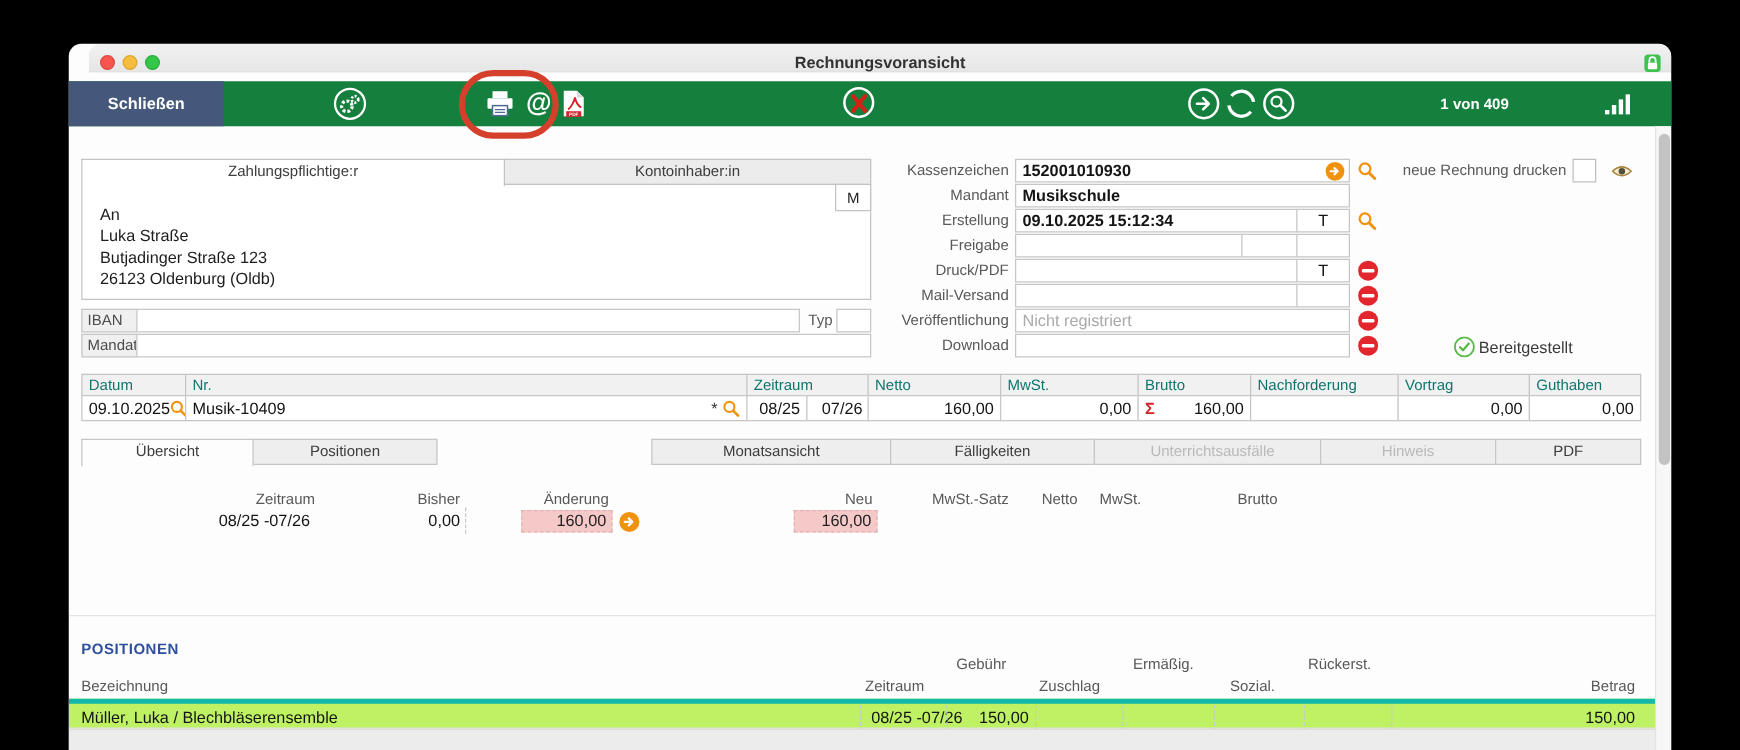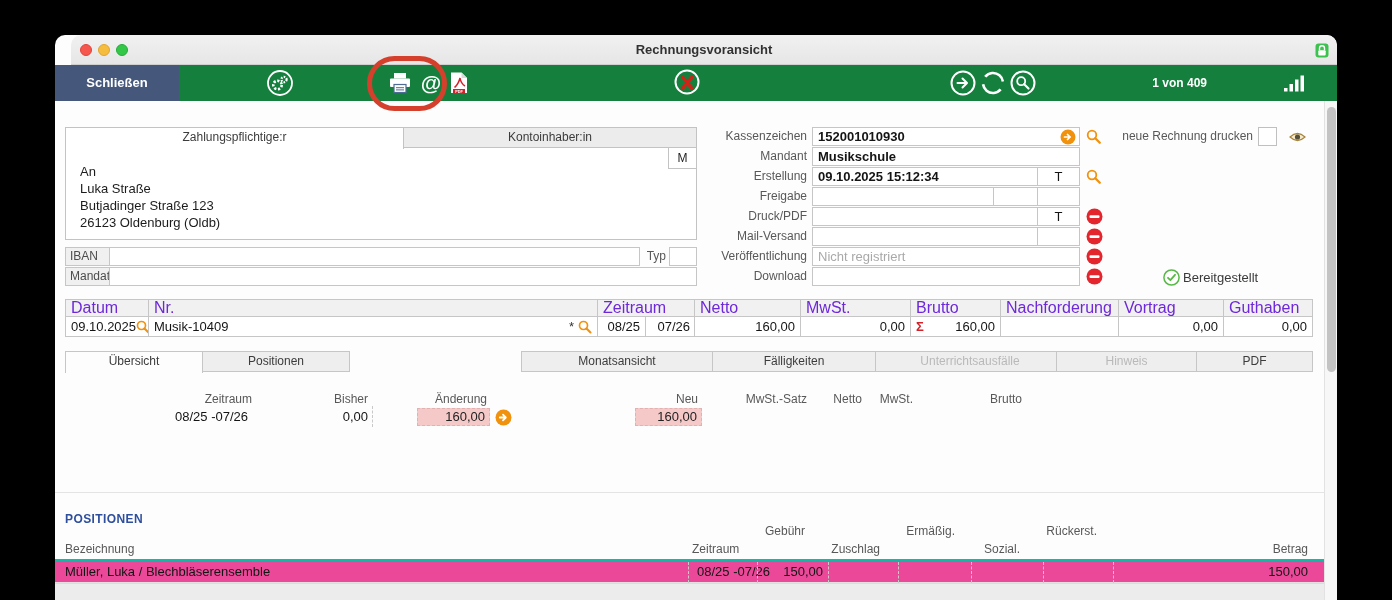--- a/index.html
+++ b/index.html
@@ -2,21 +2,21 @@
 <html><head>
 <meta charset="utf-8">
 <style>
   * { box-sizing: border-box; margin: 0; padding: 0; }
   html,body { width:1392px; height:600px; background:#000; overflow:hidden;
               font-family:"Liberation Sans", sans-serif; }
   .window { position:absolute; left:55px; top:35px; width:1282px; height:565px;
             background:#fdfdfd; border-radius:10px 10px 0 0; overflow:hidden;
             box-shadow:0 0 0 1px rgba(0,0,0,.45), 0 12px 34px rgba(0,0,0,.55); }
   
-  .titlebar { position:absolute; top:0; left:16px; right:0; height:30px;
+  .titlebar { position:absolute; top:0; left:16px; right:0; height:23px;
               background:linear-gradient(#f1f1f1,#e6e6e6); border-bottom:1px solid #cfcfcf;
               border-radius:10px 10px 0 0; }
   .tl { position:absolute; top:9px; width:12px; height:12px; border-radius:50%; }
   .tl.red    { left:9px;  background:#f5564d; border:1px solid #e0443c; }
   .tl.yellow { left:27px; background:#f6bc3e; border:1px solid #dfa52f; }
   .tl.green  { left:45px; background:#33c748; border:1px solid #27ab3a; }
   .title { position:absolute; left:0; right:0; top:0; line-height:30px; text-align:center;
            font-size:13px; font-weight:bold; color:#323232; }
   .lockpos { position:absolute; right:8px; top:8px; }
   
@@ -46,21 +46,21 @@
   .ltab { position:absolute; top:92px; height:21px; background:#ececec; border:1px solid #c3c3c3;
           text-align:center; font-size:12px; color:#3c3c3c; line-height:19px; }
   .ltab.active { background:#fff; border-bottom:none; height:22px; z-index:2; }
   .addrbox { position:absolute; left:10px; top:112px; width:632px; height:93px; background:#fff;
              border:1px solid #c3c3c3; }
   .addr { position:absolute; left:25px; top:128px; font-size:13px; line-height:17px; color:#1c1c1c; }
   .mbtn { position:absolute; left:613px; top:112px; width:29px; height:22px; background:#fff;
           border:1px solid #c3c3c3; text-align:center; line-height:20px; font-size:12px; color:#222; z-index:3; }
   
   .hcell { position:absolute; top:264px; height:18px; background:#f1f1f1; border:1px solid #c6c6c6;
-           font-size:16px; color:#6d28d9; line-height:16px; padding:0 5px; white-space:nowrap; overflow:hidden; }
+           font-size:12px; color:#0f766e; line-height:16px; padding:0 5px; white-space:nowrap; overflow:hidden; }
   .dcell { position:absolute; top:281px; height:21px; background:#fff; border:1px solid #c6c6c6;
            font-size:13px; color:#141414; line-height:19px; padding:0 5px; white-space:nowrap;
            display:flex; align-items:center; }
   .dcell.num { justify-content:flex-end; }
   .dcell.split { justify-content:space-between; }
   .sigma { color:#d2232a; font-weight:bold; margin-right:6px; }
   .star { color:#333; margin-right:4px; }
   
   .tab { position:absolute; top:316px; height:21px; background:#eeeeee; border:1px solid #c6c6c6;
          text-align:center; font-size:12px; color:#3c3c3c; line-height:19px; }
@@ -72,22 +72,22 @@
   .uval { position:absolute; top:373px; height:18px; line-height:18px; font-size:13px;
           color:#141414; text-align:right; }
   .pinkcell { position:absolute; top:373px; height:18px; background:#f6c9c9; border:1px dashed #e2b2b2;
               font-size:13px; color:#222; line-height:16px; text-align:right; padding:0 4px; }
   .dash-v { position:absolute; border-left:1px dashed #c9c9c9; }
   
   .divider { position:absolute; top:457px; left:0; right:13px; border-top:1px solid #e4e4e4; }
   .postitle { position:absolute; left:10px; top:477px; font-size:12px; font-weight:bold;
               color:#2e4f9e; letter-spacing:.4px; }
   .phdr { position:absolute; height:14px; line-height:14px; font-size:12px; color:#585858; }
-  .posrow { position:absolute; left:0; right:13px; top:524px; height:24px; background:#ec4899;
-            border-top:2px solid #14b8a6; border-bottom:1px solid #e0e0e0; }
+  .posrow { position:absolute; left:0; right:13px; top:524px; height:24px; background:#bef264;
+            border-top:4px solid #14b8a6; border-bottom:1px solid #e0e0e0; }
   .posrow .txt { position:absolute; top:0; height:22px; line-height:22px; font-size:13px; color:#141414; }
   .graystrip { position:absolute; left:0; right:13px; top:548px; bottom:0; background:#ececec;
                border-top:1px solid #dcdcdc; }
   
   .checkbox { position:absolute; width:19px; height:19px; background:#fff; border:1px solid #c0c0c0; }
   .sb-track { position:absolute; right:0; top:66px; bottom:0; width:13px; background:#f7f7f7;
               border-left:1px solid #e2e2e2; }
   .sb-thumb { position:absolute; left:2px; top:6px; width:9px; height:265px; background:#c3c3c3;
               border-radius:5px; }
   .provided { position:absolute; left:1128px; top:234px; font-size:13px; color:#3a3a3a; line-height:17px; }

